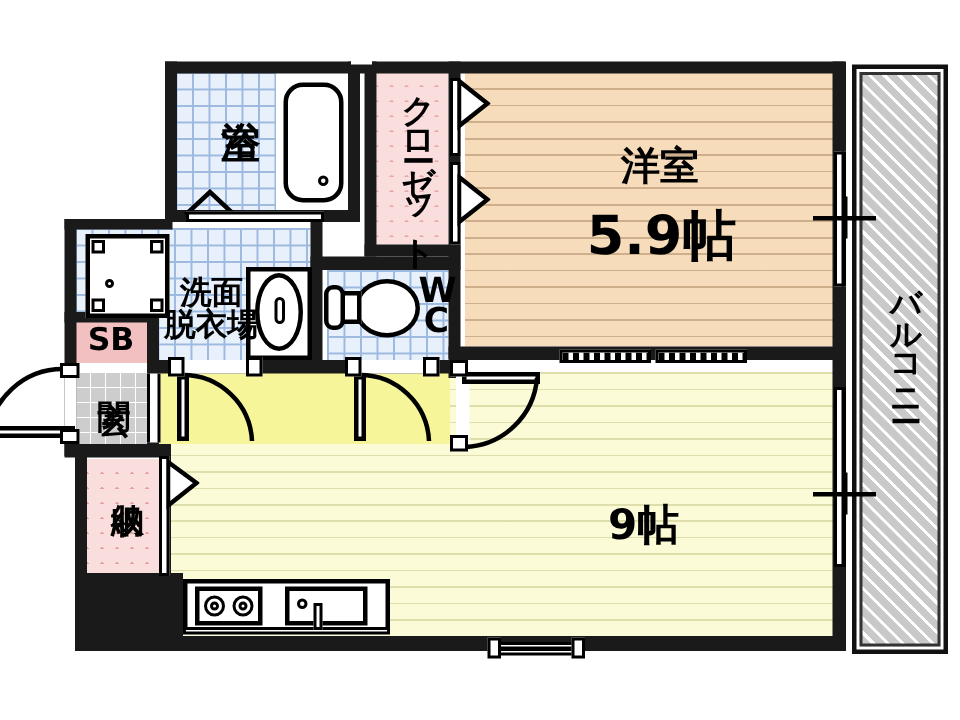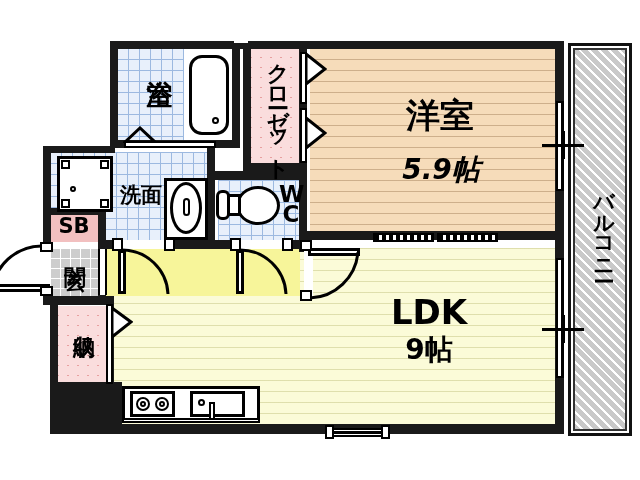--- a/index.html
+++ b/index.html
@@ -222,35 +222,35 @@
   <div class="jamb" style="left:381px;top:425px;width:9px;height:14px;"></div>
 
   <div class="abs" style="left:234px;top:38px;width:14px;height:5px;background:#fff;"></div>
 
   <div class="lbl" style="left:125px;top:60px;width:48px;font-size:26px;line-height:1.05;
               writing-mode:vertical-rl;text-orientation:upright;">浴室</div>
 
   <div class="lbl" style="left:259px;top:48px;width:30px;font-size:22px;
               writing-mode:vertical-rl;text-orientation:upright;letter-spacing:-1px;">クローゼット</div>
 
-  <div class="lbl" style="left:385px;top:98px;width:110px;font-size:34px;">洋室</div>
-  <div class="lbl" style="left:378px;top:156px;width:126px;font-size:28px;font-style:italic;">5.9帖</div>
+  <div class="lbl" style="left:385px;top:98px;width:110px;font-size:26px;">洋室</div>
+  <div class="lbl" style="left:378px;top:140px;width:126px;font-size:36px;">5.9帖</div>
 
   <div class="lbl" style="left:117px;top:185px;width:48px;font-size:21px;">洗面</div>
+  <div class="lbl" style="left:106px;top:206px;width:70px;font-size:21px;">脱衣場</div>
 
   <div class="lbl" style="left:279px;top:183px;width:24px;font-size:23px;">W</div>
   <div class="lbl" style="left:279px;top:203px;width:24px;font-size:23px;">C</div>
 
   <div class="lbl" style="left:56px;top:216px;width:36px;font-size:21px;">SB</div>
 
   <div class="lbl" style="left:60px;top:250px;width:26px;font-size:22px;
               writing-mode:vertical-rl;text-orientation:upright;">玄関</div>
 
   <div class="lbl" style="left:69px;top:318px;width:26px;font-size:22px;
               writing-mode:vertical-rl;text-orientation:upright;">収納</div>
 
-  <div class="lbl" style="left:383px;top:295px;width:92px;font-size:34px;">LDK</div>
   <div class="lbl" style="left:383px;top:336px;width:92px;font-size:28px;">9帖</div>
 
   <div class="lbl" style="left:588px;top:178px;width:26px;font-size:21px;
               writing-mode:vertical-rl;text-orientation:upright;letter-spacing:-1px;">バルコニー</div>
 
 </div>
 
 </body></html>

